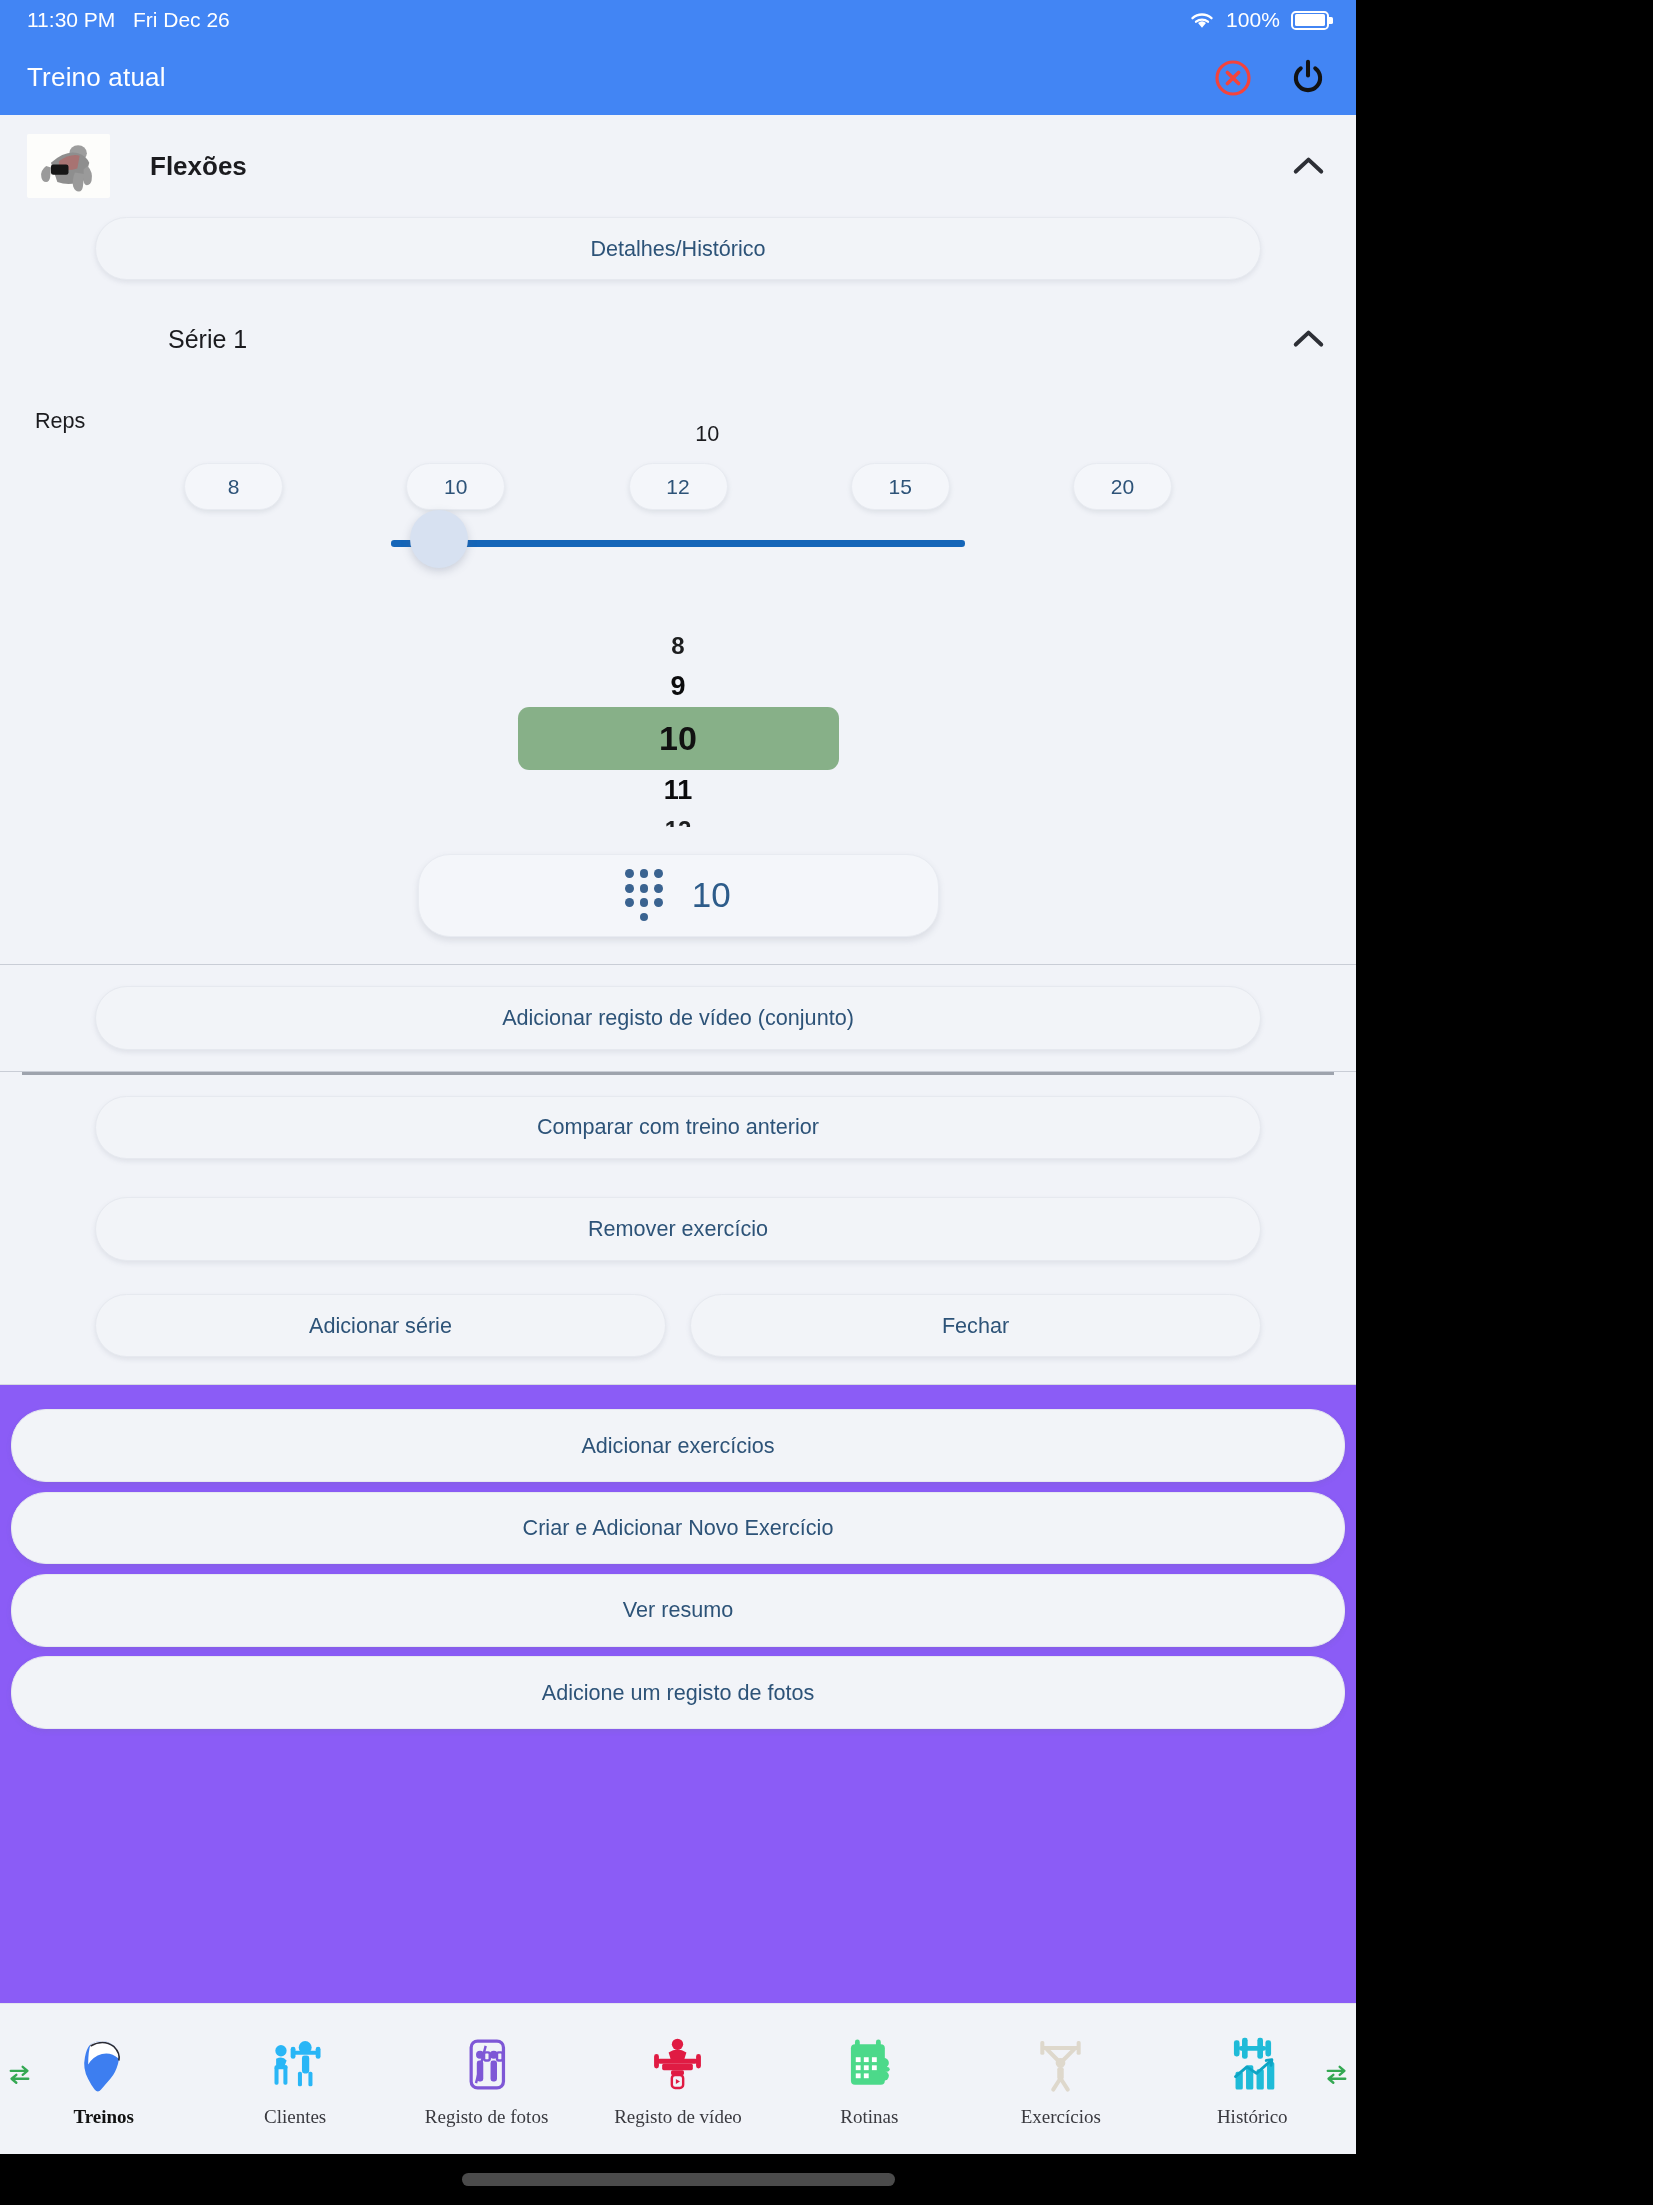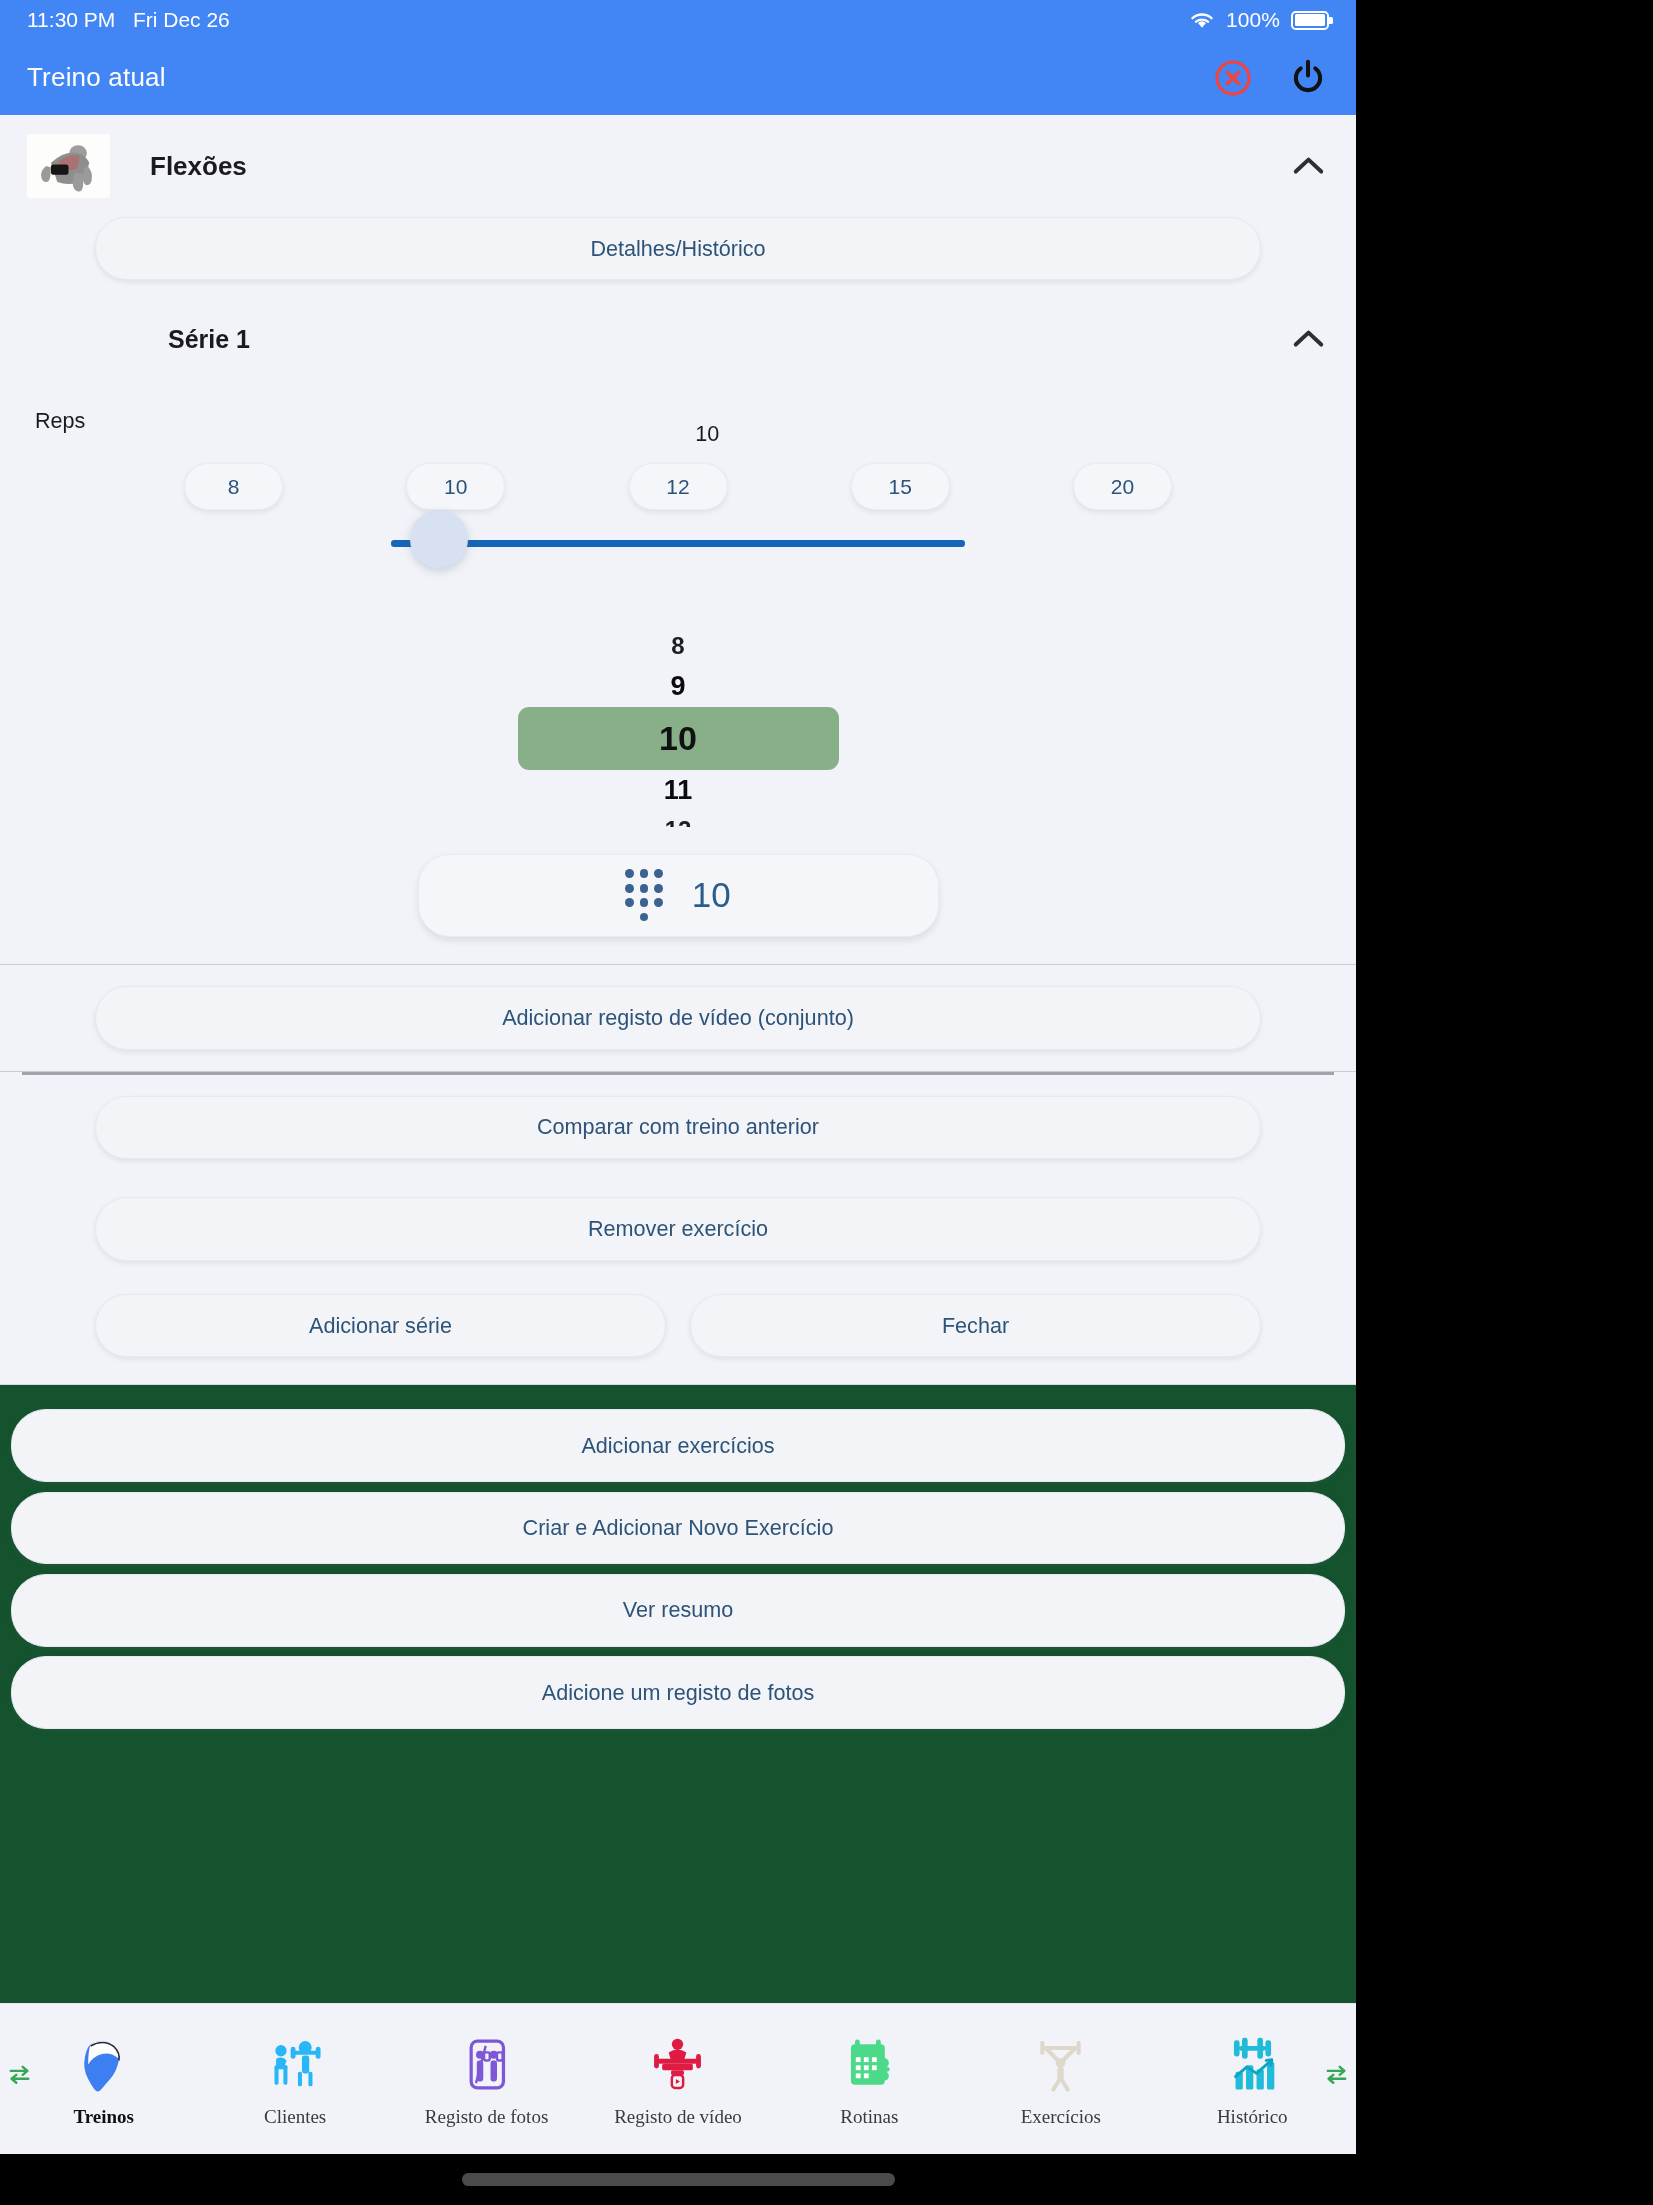--- a/index.html
+++ b/index.html
@@ -55,21 +55,21 @@
   }
   .appbar-title { color: #fff; font-size: 26px; letter-spacing: 0.2px; }
   .appbar-actions { display: flex; align-items: center; gap: 27px; }
   .icon-btn { width: 48px; height: 48px; display: flex; align-items: center; justify-content: center; cursor: pointer; }
 
   
   .body {
     flex: 1 1 auto;
     position: relative;
     overflow: hidden;
-    background: #14532d;
+    background: #8b5cf6;
   }
 
   .exercise-card {
     background: #f1f3f8;
     border-bottom: 1.6px solid #d6d9e0;
     padding-bottom: 19px;
   }
 
   
   .ex-header {
@@ -114,21 +114,21 @@
   }
   .pill.block { display: block; width: 100%; }
 
   .detalhes-wrap { padding: 11.2px 95px 0 95px; }
 
   
   .serie-header {
     display: flex; align-items: center;
     padding: 38px 27px 8px 168px;
   }
-  .serie-title { font-size: 25px; font-weight: bold; color: #1b1b1f; flex: 1; }
+  .serie-title { font-size: 25px; font-weight: normal; color: #1b1b1f; flex: 1; }
 
   
   .reps-row {
     display: flex; align-items: center;
     padding: 40px 27px 0 35px;
   }
   .reps-label { font-size: 21.6px; color: #1b1b1f; }
   .reps-value { font-size: 21.6px; color: #1b1b1f; position: absolute; left: 0; right: 0; text-align: center; }
   .reps-row-inner { position: relative; flex: 1; }
 

